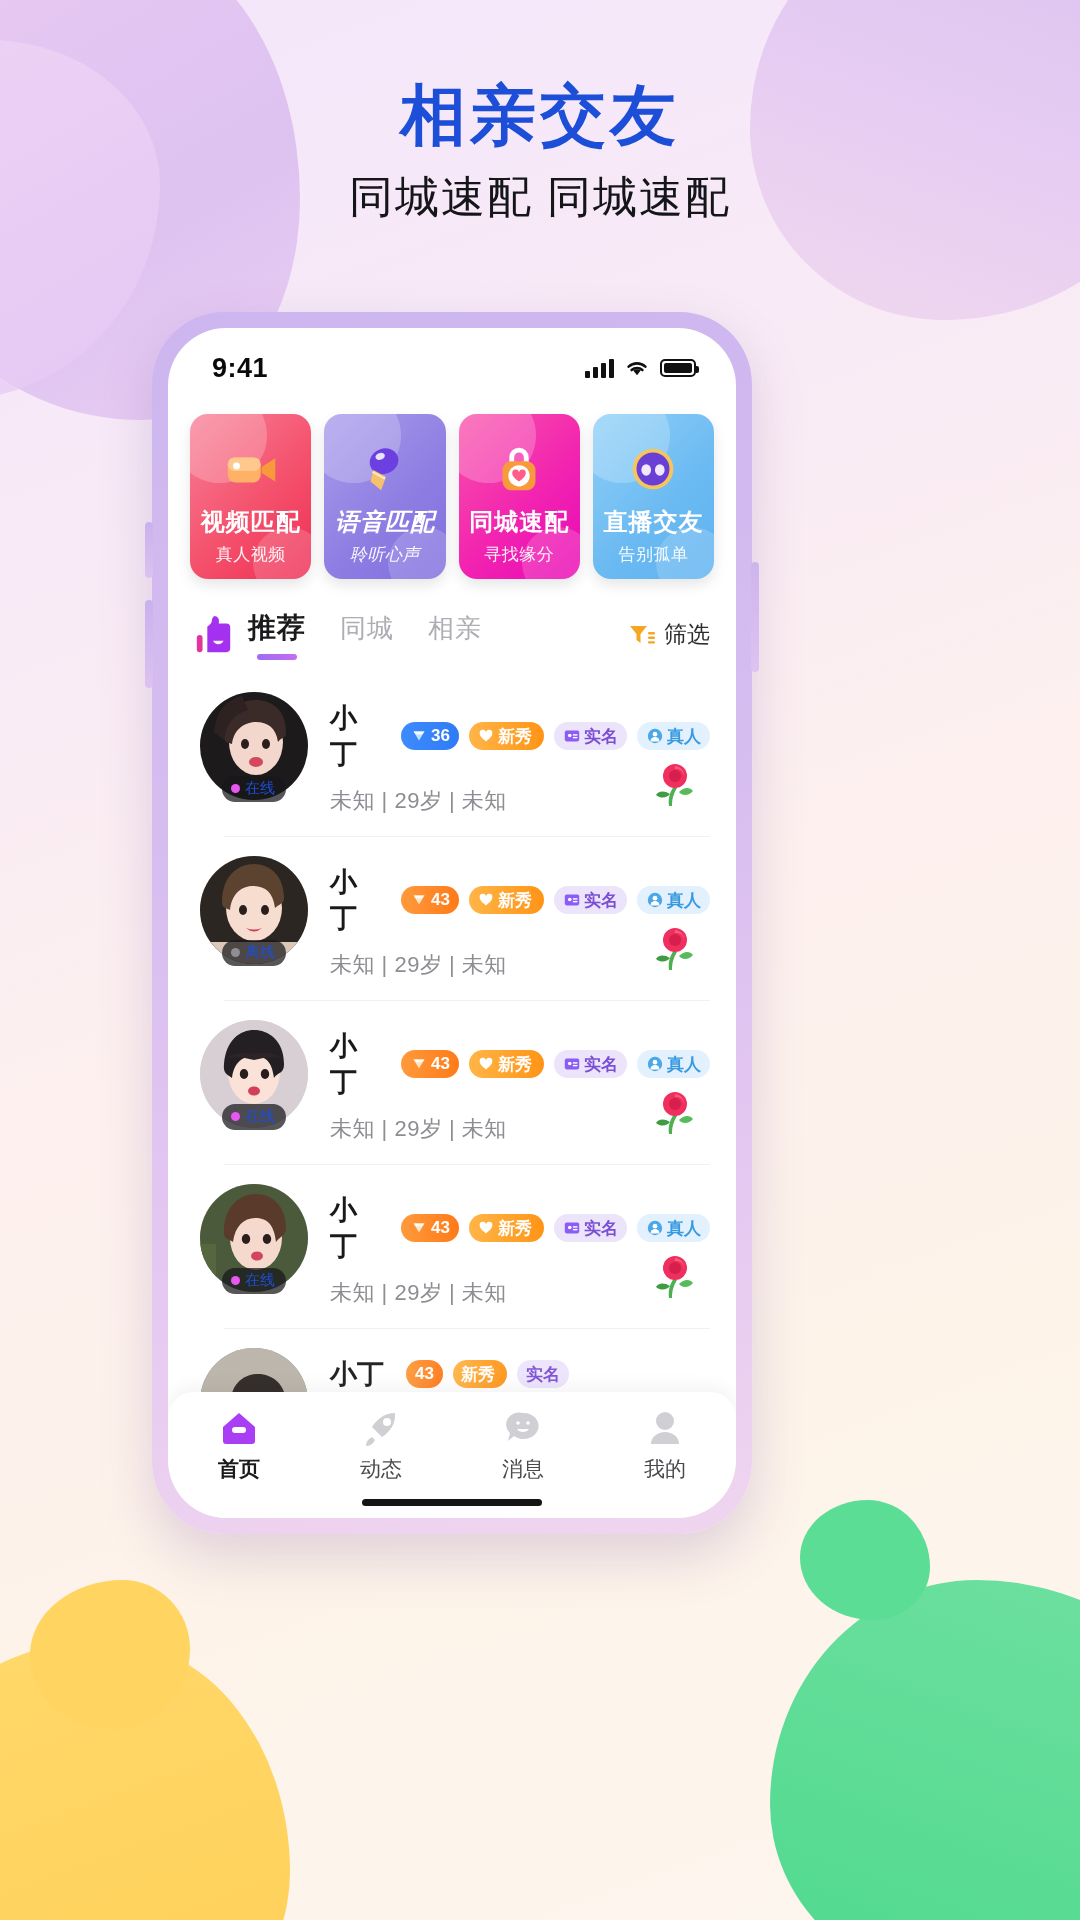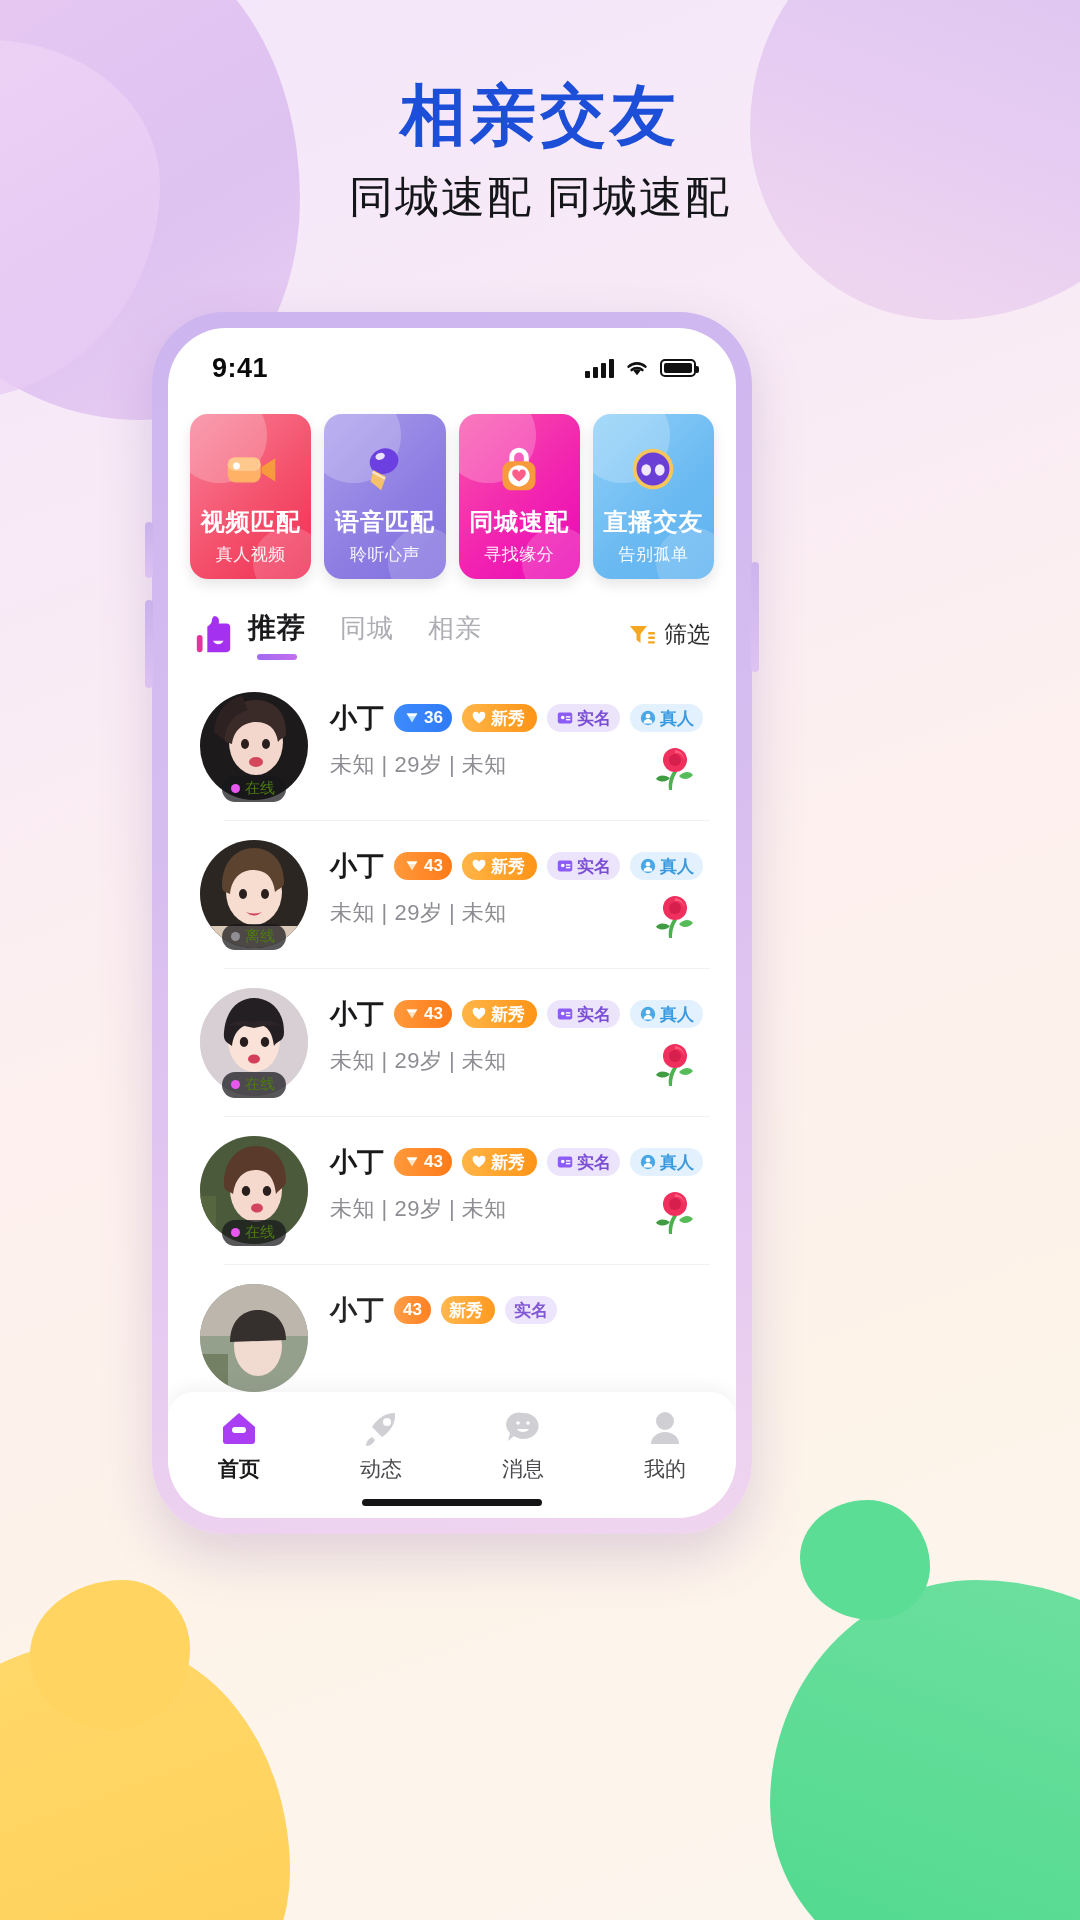--- a/index.html
+++ b/index.html
@@ -111,21 +111,21 @@
     align-items: center; justify-content: flex-end; padding-bottom: 13px;
     box-shadow: 0 6px 14px rgba(0,0,0,.10);
   }
   .card .bubble1 { position:absolute; left:-18px; top:-26px; width:95px; height:95px; border-radius:50%; background: rgba(255,255,255,.22); }
   .card .bubble2 { position:absolute; right:-14px; bottom:-20px; width:72px; height:72px; border-radius:50%; background: rgba(255,255,255,.17); }
   .card-title { position:relative; font-size: 24px; font-weight: 700; color:#fff; letter-spacing:1px; }
   .card-sub { position:relative; font-size: 17px; color: rgba(255,255,255,.93); margin-top: 5px; letter-spacing:.5px; }
   .card-icon { position:absolute; top: 24px; left:50%; transform:translateX(-50%); width:62px; height:62px; }
 
   .c1 { background: linear-gradient(135deg,#f98098 0%,#f4516c 55%,#ef2e55 100%); }
-  .c2 { background: linear-gradient(135deg,#a99cea 0%,#8f7fe3 55%,#7f6ede 100%); }
+  .c2 { background: linear-gradient(135deg,#a99cea 0%,#8f7fe3 55%,#7f6ede 100%); font-style: italic; }
   .c3 { background: linear-gradient(135deg,#f953a9 0%,#f224b0 55%,#e908b7 100%); }
   .c4 { background: linear-gradient(135deg,#8fd0f7 0%,#6ab9f2 60%,#5fb3f0 100%); }
 
   
   .tabrow {
     display: flex; align-items: center; padding: 30px 26px 0 26px; gap: 0;
   }
   .thumb-icon { width: 40px; height: 42px; position: relative; margin-right: 14px; }
   .tabs { display: flex; align-items: baseline; gap: 34px; }
   .tab { position: relative; font-size: 26px; color: #adadb3; letter-spacing: 1px; padding-bottom: 13px; }
@@ -145,31 +145,31 @@
     content:""; position:absolute; left:56px; right:26px; top:0; height:1px; background:#f0f0f2;
   }
   .avatar-wrap { position:relative; width: 108px; height:108px; flex:none; }
   .avatar {
     width:108px; height:108px; border-radius:50%; overflow:hidden; position:relative;
     background:#ddd;
   }
   .avatar .face { position:absolute; inset:0; }
   .status-chip {
     position:absolute; left:50%; transform:translateX(-50%); bottom: -2px;
-    background: rgba(22,22,26,.72); color:#4d7c0f; font-size:15px;
+    background: rgba(22,22,26,.72); color:#1d4ed8; font-size:15px;
     border-radius: 14px; padding: 3px 11px 4px 9px; display:flex; align-items:center; gap:5px;
     white-space: nowrap;
   }
   .dot { width:9px; height:9px; border-radius:50%; }
   .dot.on { background:#e857ef; }
   .dot.off { background:#8e8e93; }
 
   .info { margin-left: 22px; flex: 1; padding-top: 8px; }
   .nameline { display:flex; align-items:center; gap: 10px; flex-wrap: nowrap; }
-  .uname { font-size: 27px; font-weight: 700; color:#19191b; margin-right: 0; }
+  .uname { font-size: 27px; font-weight: 700; color:#19191b; margin-right: 12px; }
 
   .badge { display:inline-flex; align-items:center; height: 28px; border-radius: 14px; padding: 8px 9px; font-size: 17px; font-weight:700; color:#fff; gap:3px; white-space:nowrap; }
   .b-level { background: linear-gradient(90deg,#3d8bfd,#2f7bf7); }
   .b-level.orange { background: linear-gradient(90deg,#ff9a3c,#ff7a18); }
   .b-new { background: linear-gradient(90deg,#ffb547,#ff9416); padding: 0 12px 0 8px; }
   .b-soft { background:#ece4fb; color:#7b4fd4; font-weight:600; }
   .b-soft2 { background:#e2f1fd; color:#3a9ae0; font-weight:600; }
   .mini-ic { width:18px; height:18px; display:inline-block; }
 
   .meta { margin-top: 14px; font-size: 22px; color:#8d8d93; letter-spacing:.5px; }

